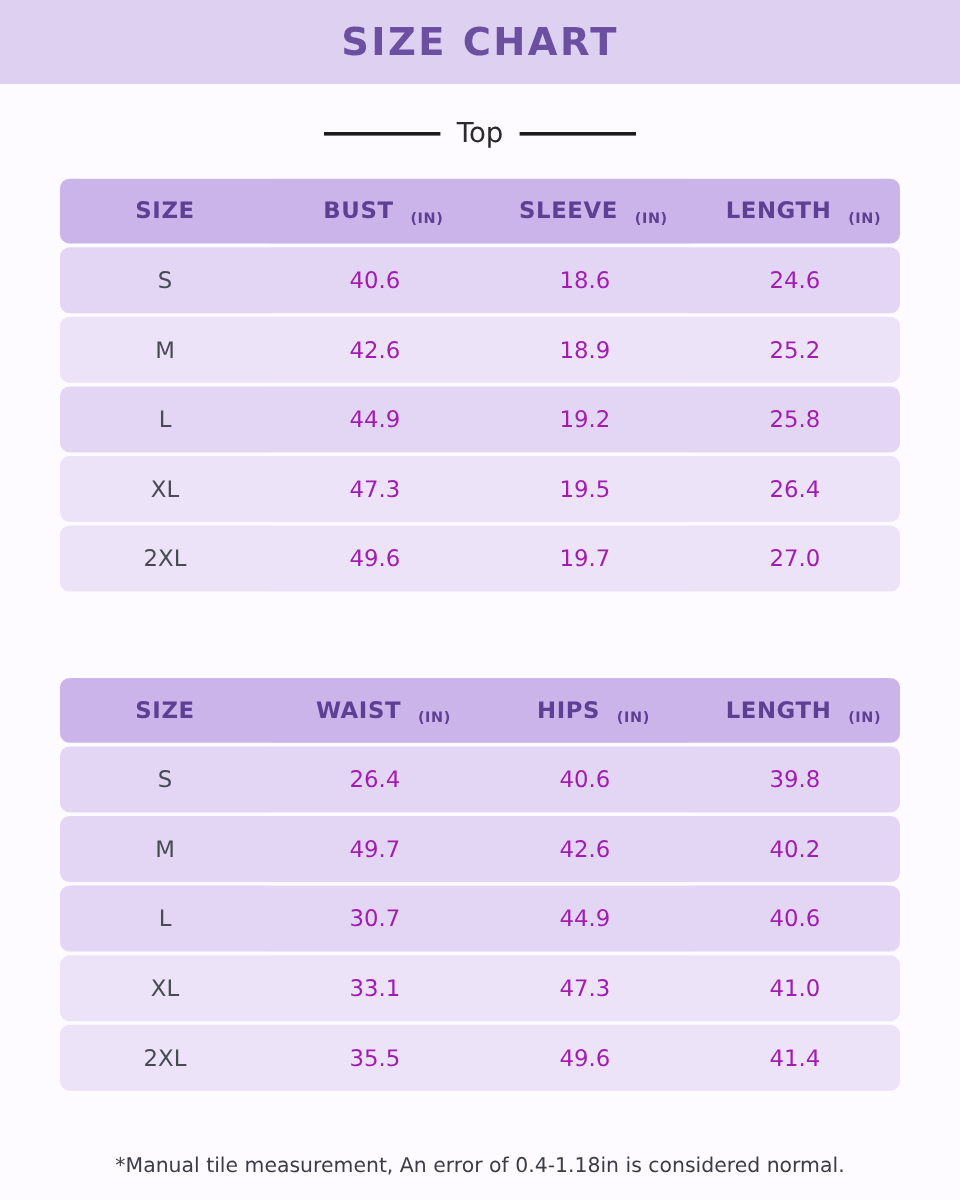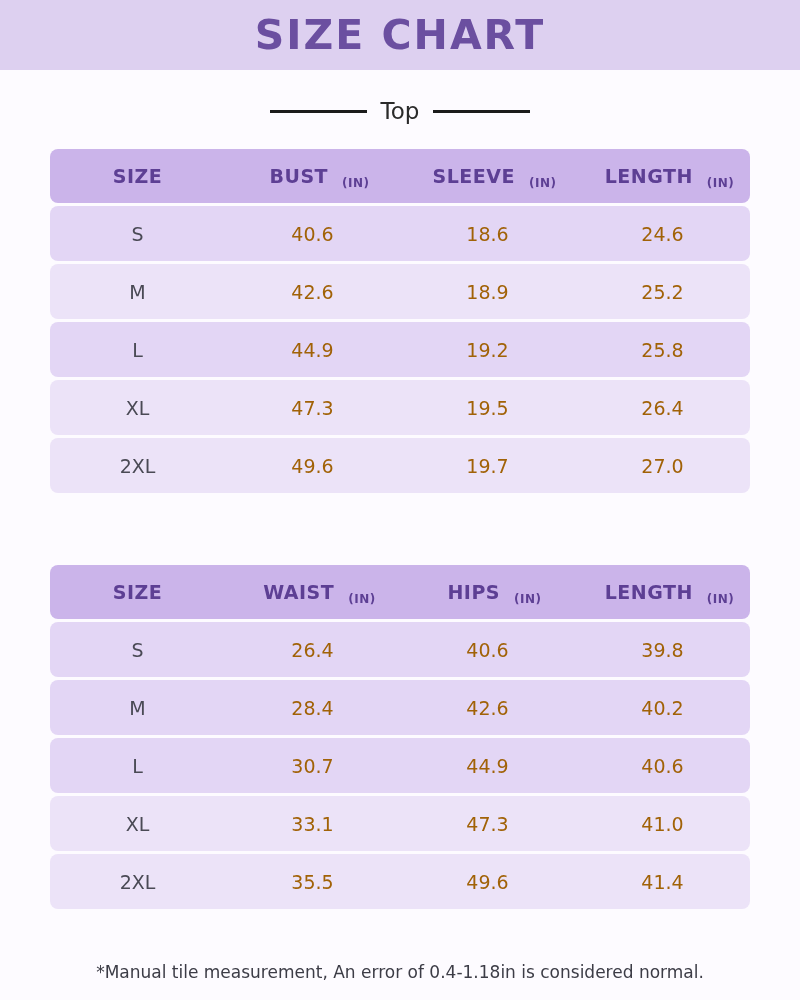--- a/index.html
+++ b/index.html
@@ -25,21 +25,21 @@
   
   .header {
     width: 100%;
     height: 70px;
     background: #ddd0f0;
     display: flex;
     align-items: center;
     justify-content: center;
   }
   .header-title {
-    font-size: 41px;
+    font-size: 32px;
     font-weight: bold;
     letter-spacing: 2px;
     color: #6b4fa0;
     text-transform: uppercase;
   }
 
   
   .section-label {
     display: flex;
     align-items: center;
@@ -94,21 +94,21 @@
     font-weight: bold;
     vertical-align: baseline;
     position: relative;
     top: 4px;
     left: 14px;
     color: #5d3f94;
   }
   .table tbody td {
     height: 53px;
     font-size: 19px;
-    color: #a16207;
+    color: #a21caf;
     font-weight: 400;
   }
   .table tbody tr.even td {
     background: #e3d6f5;
   }
   .table tbody tr.odd td {
     background: #ece3f8;
   }
   .table tbody td:first-child {
     border-top-left-radius: 8px;
@@ -211,21 +211,21 @@
     </thead>
     <tbody>
       <tr class="even">
         <td>S</td>
         <td>26.4</td>
         <td>40.6</td>
         <td>39.8</td>
       </tr>
       <tr class="even">
         <td>M</td>
-        <td>28.4</td>
+        <td>49.7</td>
         <td>42.6</td>
         <td>40.2</td>
       </tr>
       <tr class="even">
         <td>L</td>
         <td>30.7</td>
         <td>44.9</td>
         <td>40.6</td>
       </tr>
       <tr class="odd">

